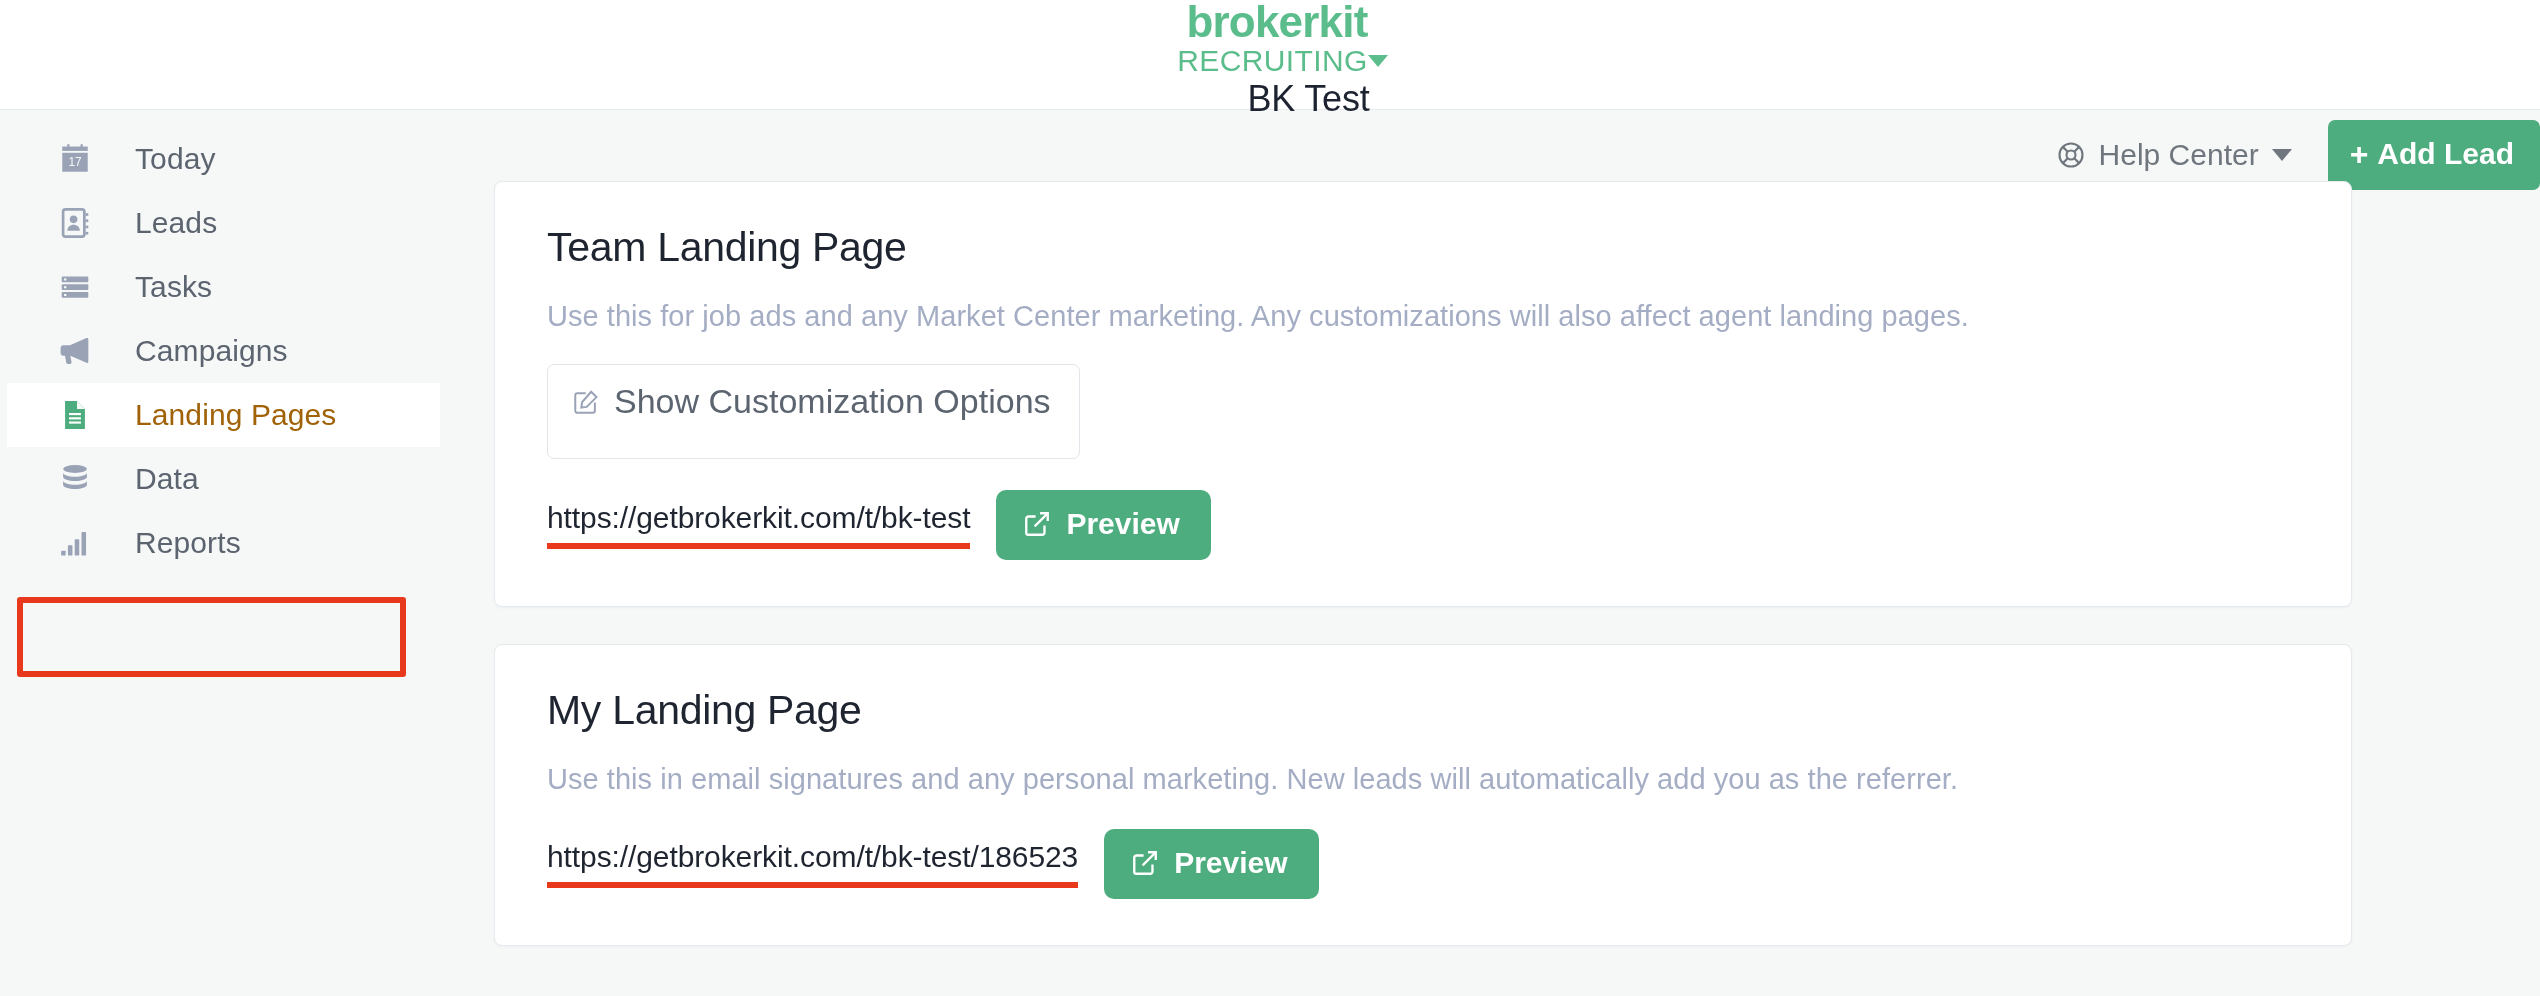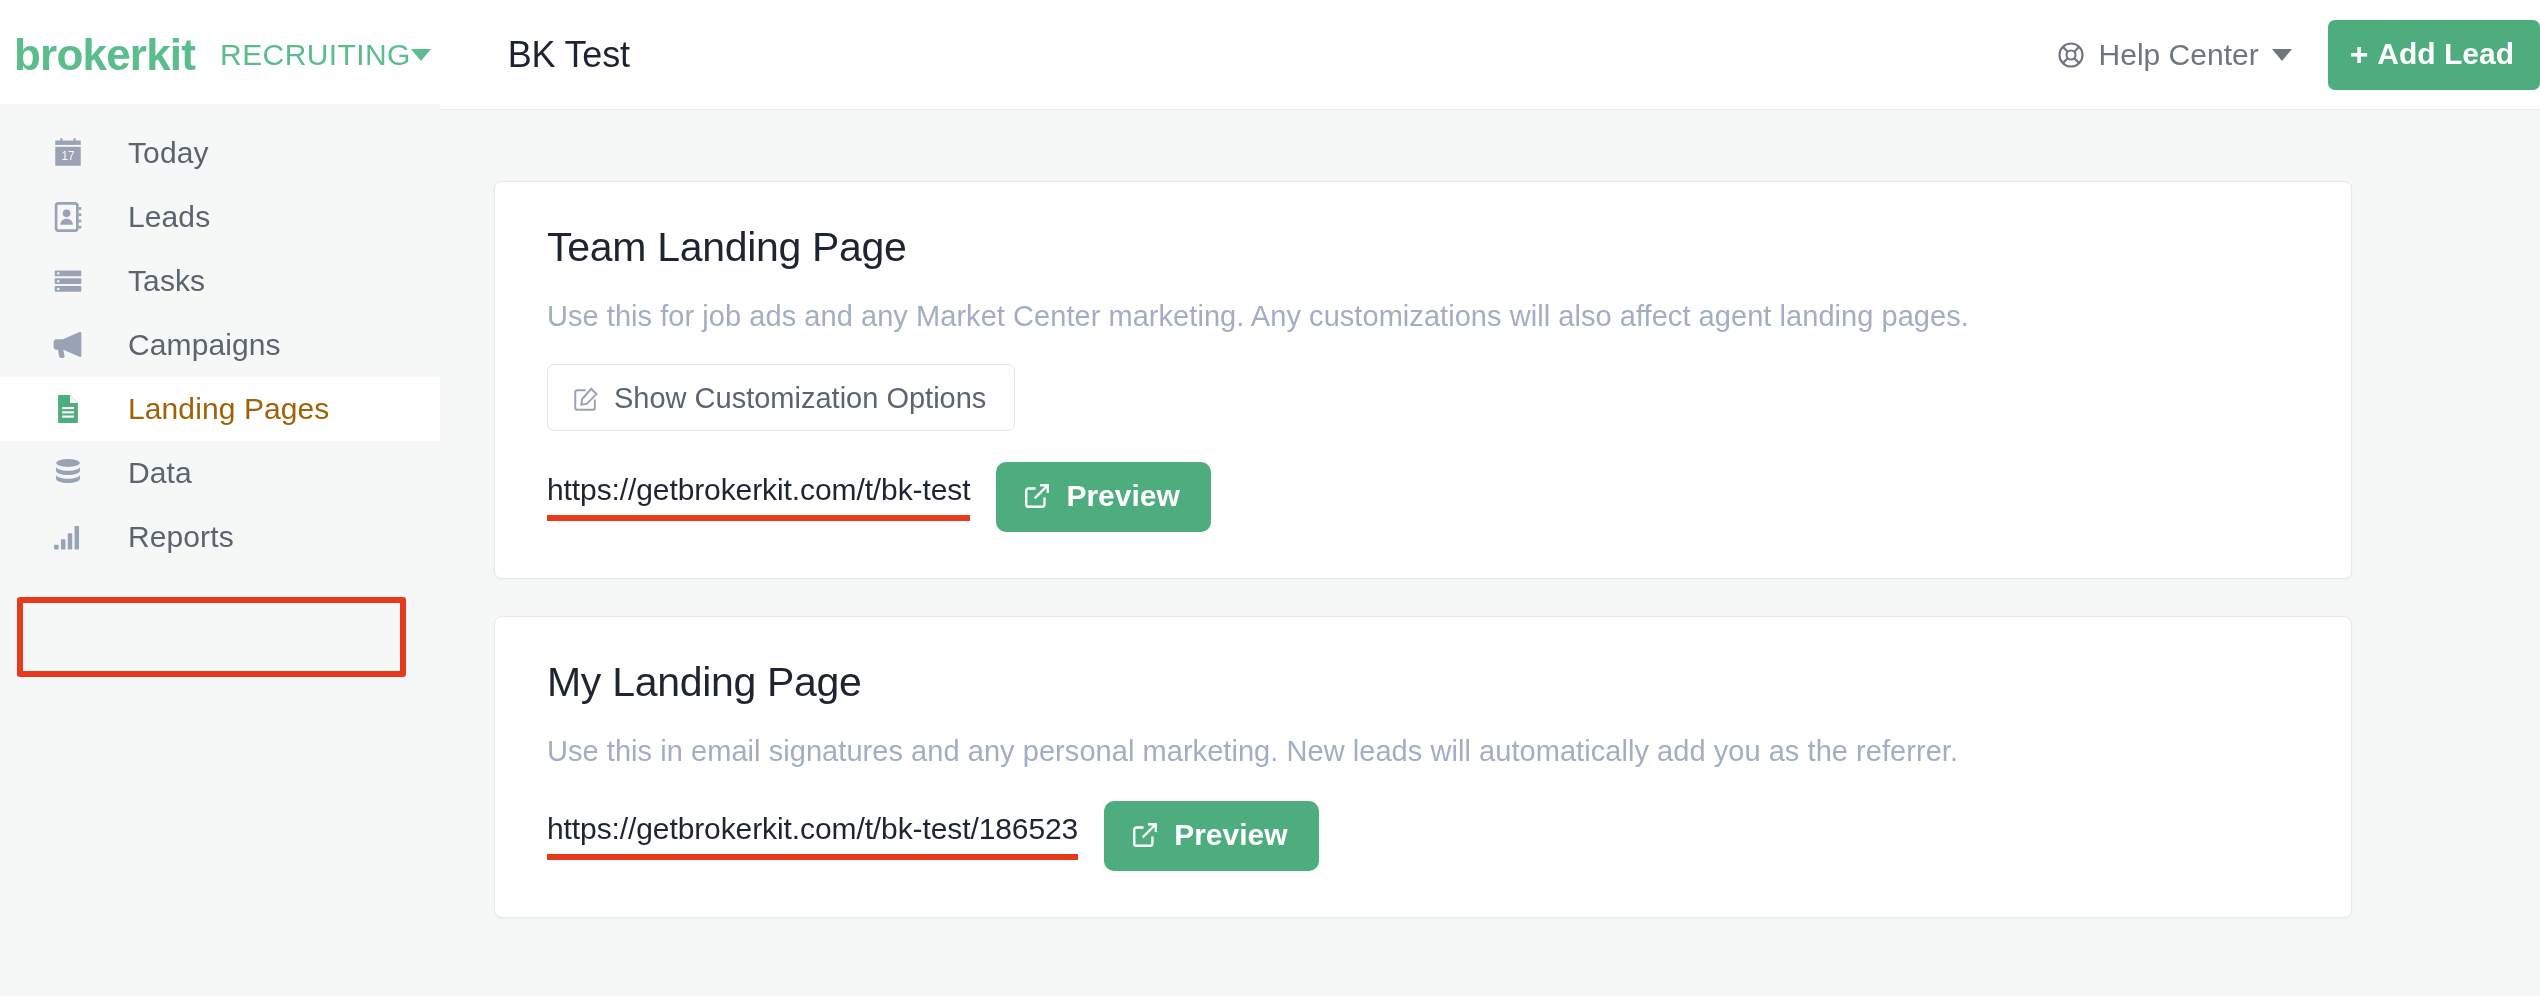--- a/index.html
+++ b/index.html
@@ -15,20 +15,21 @@
   
   .topbar {
     position: absolute;
     top: 0; left: 0;
     width: 2540px;
     height: 110px;
     background: #ffffff;
     border-bottom: 1px solid #e8ebed;
     display: flex;
     align-items: center;
+    flex-direction: column;
   }
   .brand-logo {
     margin-left: 14px;
     font-size: 44px;
     font-weight: bold;
     color: #5bbd8b;
     letter-spacing: -0.8px;
     line-height: 1;
   }
   .brand-mode {
@@ -79,25 +80,26 @@
     align-items: center;
     gap: 9px;
     cursor: pointer;
     font-family: "Liberation Sans", sans-serif;
   }
   .plus-glyph { font-size: 32px; font-weight: bold; line-height: 1; }
 
   
   .sidebar {
     position: absolute;
-    top: 104px; left: 0;
+    top: 110px; left: 0;
     width: 440px;
     height: 886px;
     background: #f6f8f8;
     padding-top: 17px;
+    padding-left: 7px;
   }
   .nav-item {
     height: 64px;
     display: flex;
     align-items: center;
     padding-left: 46px;
     gap: 38px;
     cursor: pointer;
     position: relative;
   }
@@ -162,22 +164,22 @@
     line-height: 1.25;
   }
   .btn-outline {
     margin-top: 30px;
     display: inline-flex;
     align-items: center;
     gap: 14px;
     background: #ffffff;
     border: 1px solid #e2e6ea;
     border-radius: 7px;
-    padding: 17px 28px 15px 24px;
-    font-size: 29px;
+    padding: 17px 28px 37px 24px;
+    font-size: 34px;
     color: #5c6470;
     cursor: pointer;
     font-family: "Liberation Sans", sans-serif;
   }
   .btn-outline svg { display: block; color: #9aa3b6; }
 
   .url-row {
     margin-top: 31px;
     display: flex;
     align-items: center;

